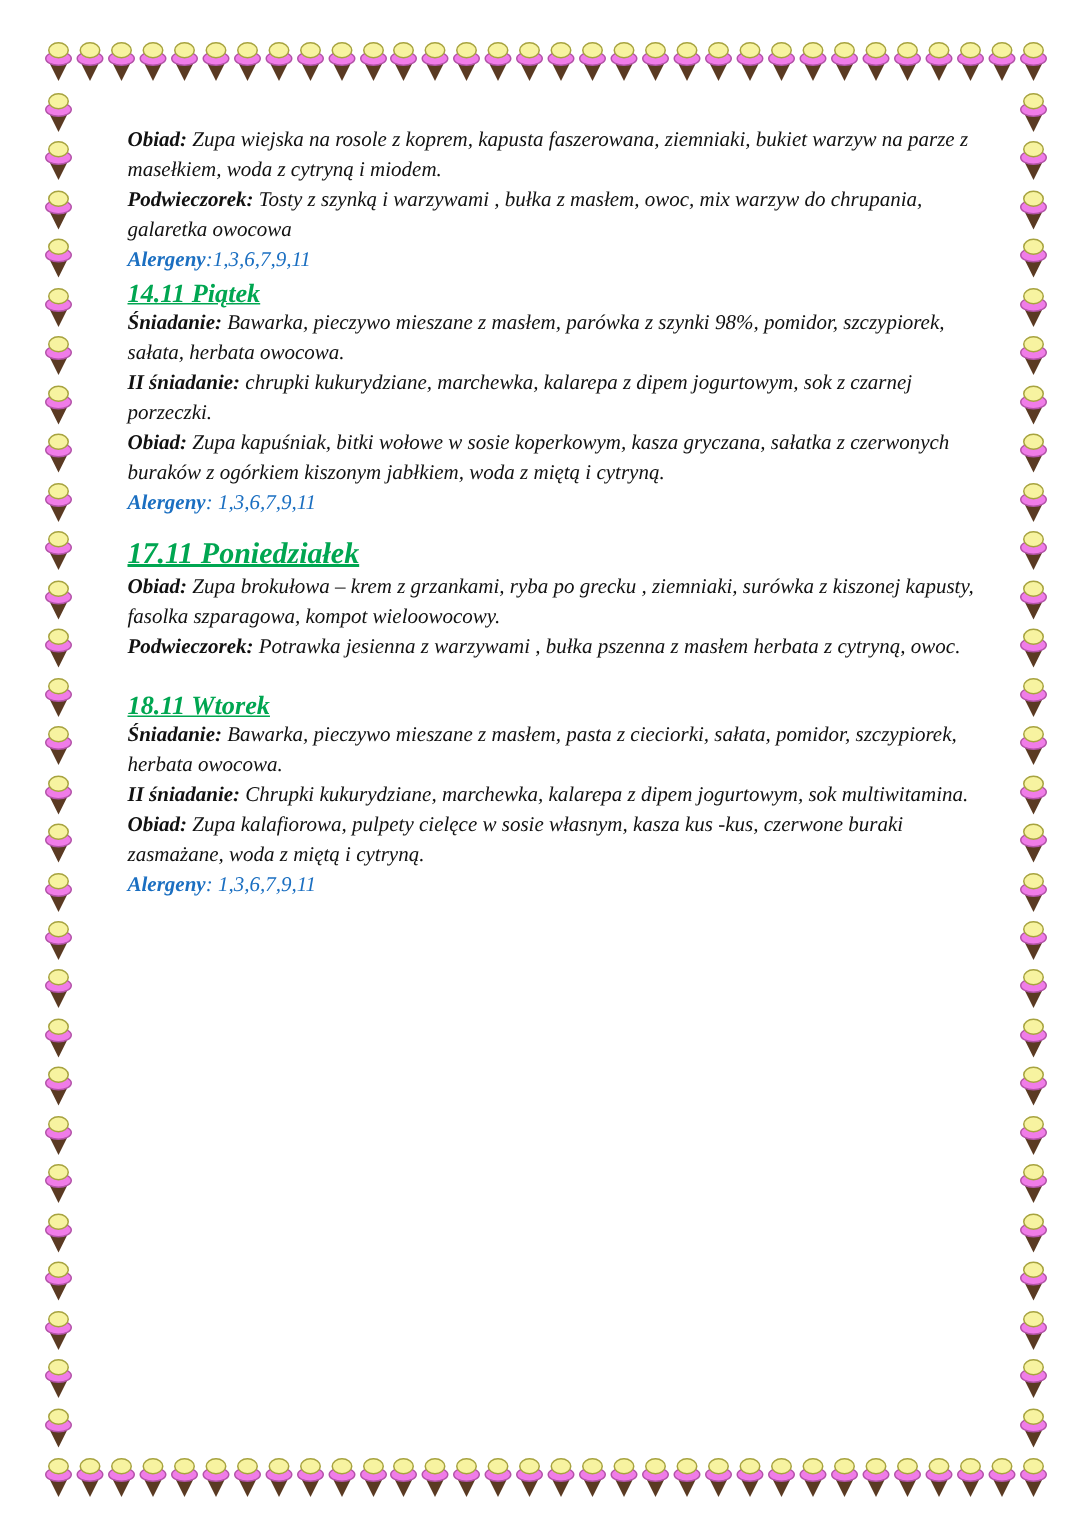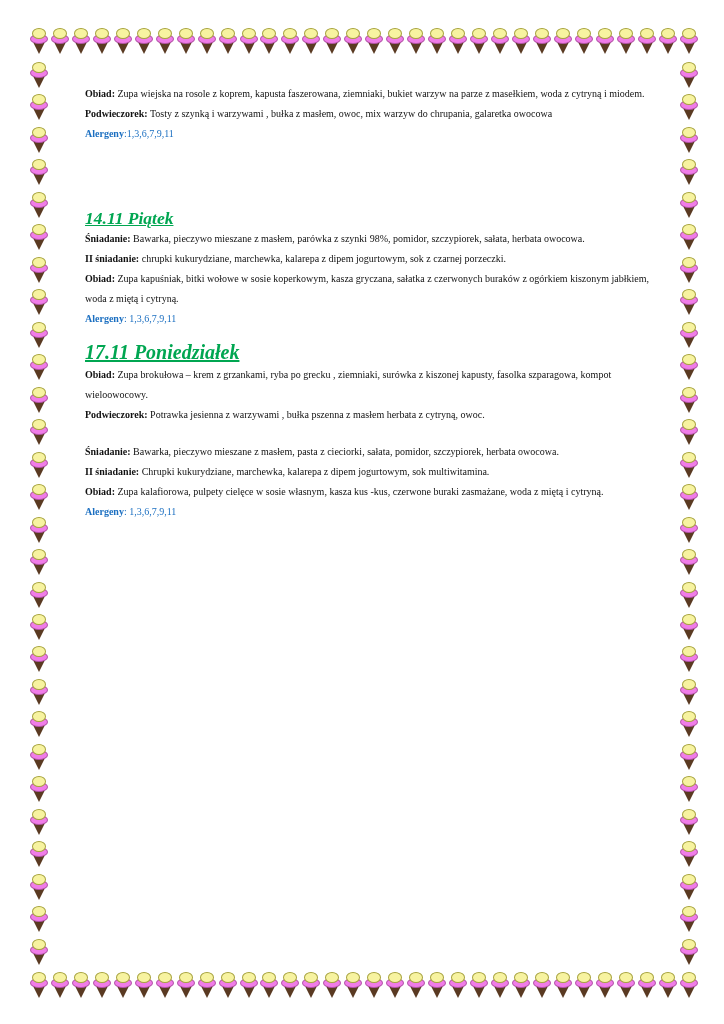--- a/index.html
+++ b/index.html
@@ -30,36 +30,36 @@
     position:absolute;left:0;top:6px;width:16px;height:8px;border-radius:50%;
     background:var(--cone-pink,#f07ce8);border:1px solid var(--cone-pink-border,#b353a8);z-index:1;
   }
   .cone .scoop-yellow{
     position:absolute;left:2px;top:0;width:12px;height:9px;border-radius:50%;
     background:var(--cone-yellow,#f7f3a0);border:1px solid var(--cone-yellow-border,#a7a33f);z-index:2;
   }
 
   
   .content{position:absolute;top:84px;left:85px;width:565px;}
-  .entry{margin:0;font-size:10px;line-height:20px;color:#111;}
+  .entry{margin:0;font-size:14px;line-height:20px;color:#111;font-style:italic;}
   .entry .lbl{font-weight:bold;}
   .entry.allergens .lbl,
   .entry.allergens .txt{color:var(--allergen-blue,#1b6fc1);}
 
   .day-heading{
     margin:0;
     font-weight:bold;font-style:italic;
     text-decoration:underline;
     color:var(--heading-green,#00a651);
     font-size:17.5px;line-height:22px;
   }
   .day-heading.large{font-size:20px;line-height:25px;}
 
   .sec-intro{margin-top:0;}
-  .sec-1{margin-top:63px;}
+  .sec-1{}
   .sec-2{margin-top:11px;}
   .sec-3{margin-top:17px;}
 </style>
 </head>
 <body>
 
 <div class="page">
 
   <div class="border-row top">
     <span class="cone">
@@ -686,20 +686,21 @@
       <p class="entry allergens"><strong class="lbl">Alergeny</strong><span class="txt">: 1,3,6,7,9,11</span></p>
     </section>
 
     <section class="sec-2">
       <h2 class="day-heading large">17.11 Poniedziałek</h2>
       <p class="entry"><strong class="lbl">Obiad:</strong><span class="txt"> Zupa brokułowa – krem z grzankami, ryba po grecku , ziemniaki, surówka  z kiszonej kapusty, fasolka szparagowa, kompot wieloowocowy.</span></p>
       <p class="entry"><strong class="lbl">Podwieczorek:</strong><span class="txt"> Potrawka jesienna z warzywami , bułka pszenna z masłem herbata z cytryną, owoc.</span></p>
     </section>
 
     <section class="sec-3">
+      <h2 class="day-heading">18.11 Wtorek</h2>
       <p class="entry"><strong class="lbl">Śniadanie:</strong><span class="txt"> Bawarka, pieczywo mieszane z masłem, pasta z cieciorki, sałata, pomidor, szczypiorek, herbata owocowa.</span></p>
       <p class="entry"><strong class="lbl">II śniadanie:</strong><span class="txt"> Chrupki kukurydziane, marchewka, kalarepa z dipem jogurtowym, sok multiwitamina.</span></p>
       <p class="entry"><strong class="lbl">Obiad:</strong><span class="txt"> Zupa kalafiorowa, pulpety cielęce w sosie własnym, kasza kus -kus, czerwone buraki zasmażane, woda z miętą i cytryną.</span></p>
       <p class="entry allergens"><strong class="lbl">Alergeny</strong><span class="txt">: 1,3,6,7,9,11</span></p>
     </section>
 
   </div>
 </div>
 
 </body></html>

